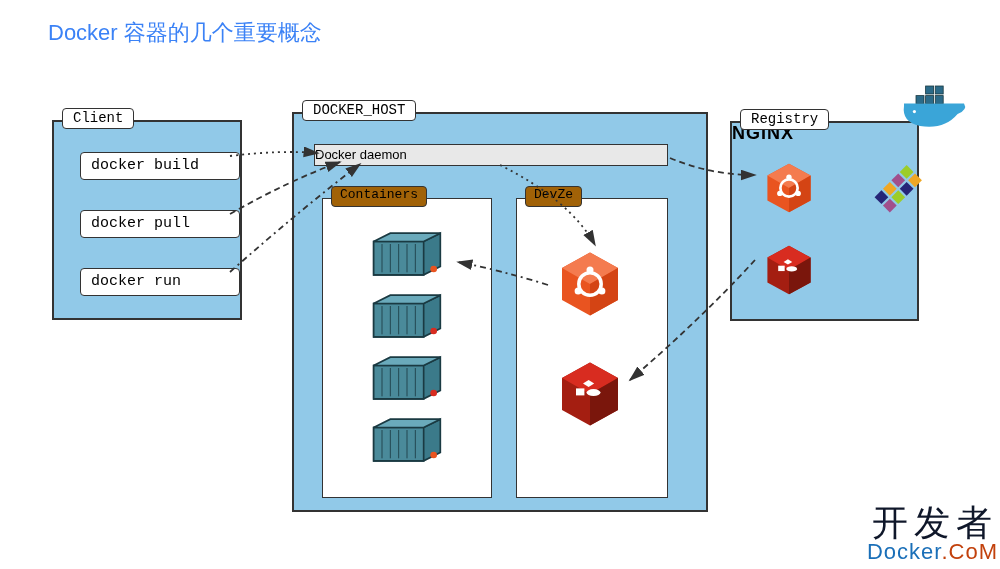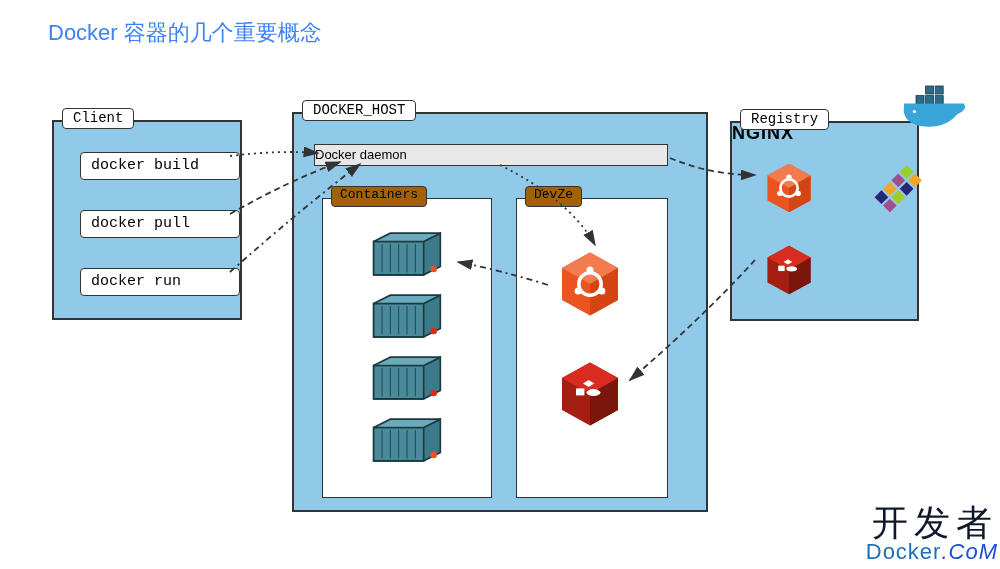--- a/index.html
+++ b/index.html
@@ -116,21 +116,21 @@
   
   .watermark {
     position: absolute;
     right: 2px;
     bottom: 6px;
     text-align: right;
     line-height: 1;
   }
   .watermark .cn { color: #0f172a; font-size: 36px; letter-spacing: 6px; }
   .watermark .en { color: #1a6fb8; font-size: 22px; letter-spacing: 1px; }
-  .watermark .en .g { color: #1d4ed8; font-style: italic; }
+  .watermark .en .g { color: #c2410c; }
 
   
   svg.arrows {
     position: absolute;
     top: 0; left: 0;
     width: 1000px; height: 569px;
     pointer-events: none;
   }
 </style>
 </head>

